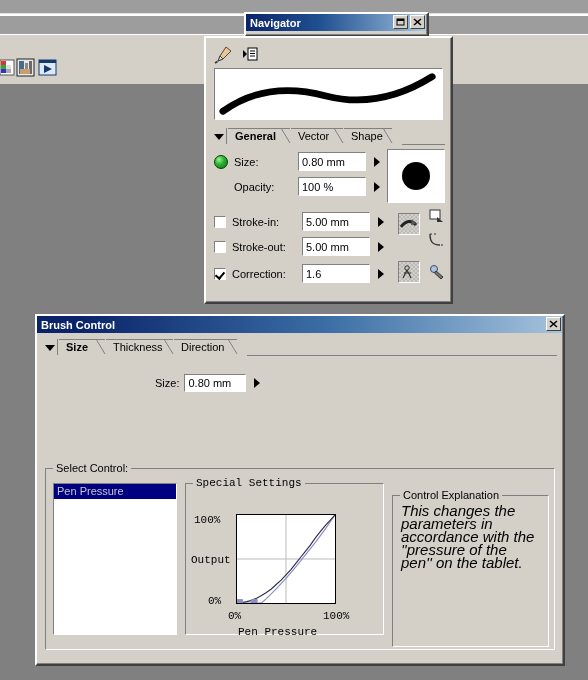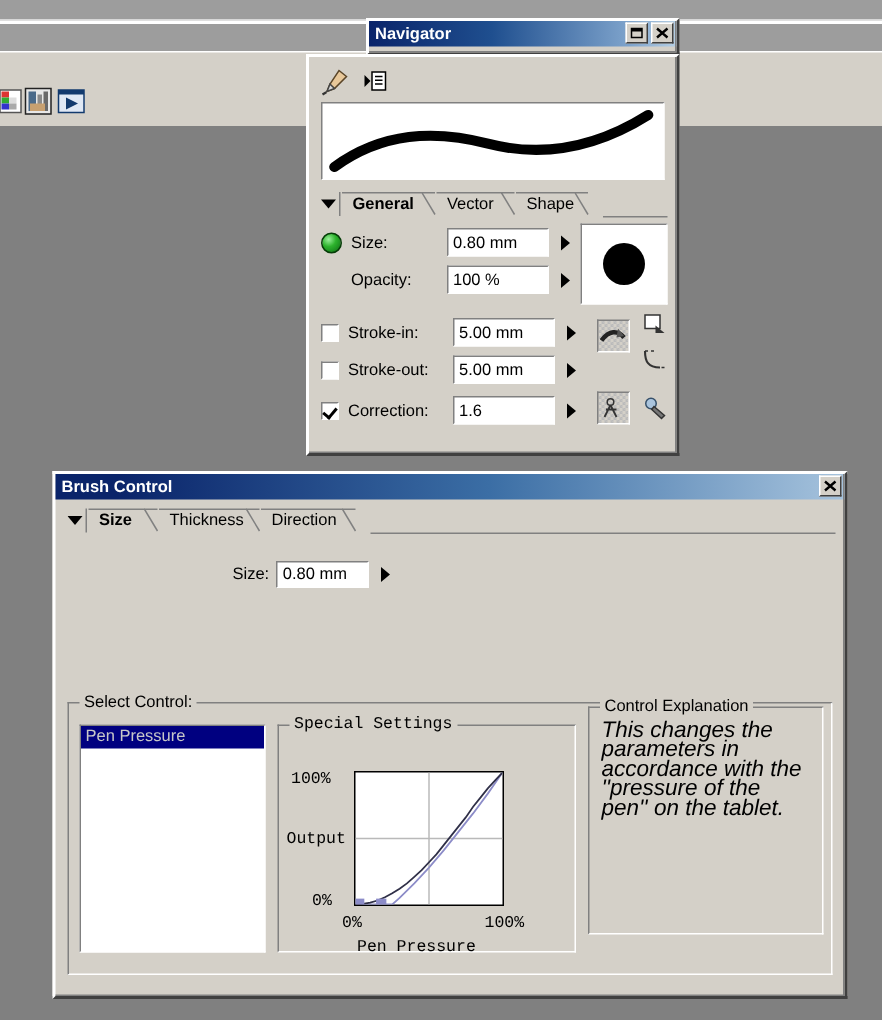--- a/index.html
+++ b/index.html
@@ -139,21 +139,21 @@
     border-right:1px solid #ffffff; border-bottom:1px solid #ffffff;
     background-color:#d4d0c8;
     background-image: linear-gradient(45deg,#bbb 25%,transparent 25%,transparent 75%,#bbb 75%),
                       linear-gradient(45deg,#bbb 25%,transparent 25%,transparent 75%,#bbb 75%);
     background-size: 4px 4px; background-position: 0 0, 2px 2px;
     display:flex;align-items:center;justify-content:center;
   }
   .ico-plain { width:22px;height:22px; display:flex;align-items:center;justify-content:center; }
 
   
-  #naviwin { left: 244px; top: 12px; width: 209px; height: 25px; }
+  #naviwin { left: 244px; top: 12px; width: 185px; height: 25px; }
 
   
   #brushwin { left: 35px; top: 314px; width: 530px; height: 352px; }
   .group {
     position:absolute;
     border: 1px solid #808080;
     border-right-color:#ffffff; border-bottom-color:#ffffff;
     box-sizing:border-box;
   }
   .group-label {
@@ -453,21 +453,21 @@
             <polyline id="series-input" fill="none" stroke-width="1.2" points="0.00,90.00 10.00,90.00 20.00,90.00 25.00,90.00 30.00,85.50 40.00,75.60 50.00,64.80 60.00,53.10 70.00,40.50 80.00,27.90 90.00,14.40 100.00,0.00" stroke="#8c8cc8"></polyline>
             <polyline id="series-response" fill="none" stroke-width="1.2" points="0.00,90.00 5.00,89.55 10.00,88.65 15.00,87.30 20.00,85.05 25.00,82.35 30.00,79.20 35.00,75.60 40.00,71.10 45.00,66.60 50.00,61.20 55.00,55.80 60.00,49.50 65.00,43.20 70.00,36.90 75.00,30.60 80.00,23.40 85.00,17.10 90.00,10.80 95.00,5.40 100.00,0.00" stroke="#303048"></polyline>
             <g id="markers">
                 <rect x="-1.00" y="86.00" width="7" height="4" fill="#8c8cc8"></rect>
                 <rect x="14.00" y="86.00" width="7" height="4" fill="#8c8cc8"></rect>
               </g>
           </svg>
         </div>
       </div>
 
-      <div class="group" style="left:346px; top:2px; width:157px; height:152px;">
+      <div class="group" style="left:346px; top:26px; width:157px; height:152px;">
         <span class="group-label">Control Explanation</span>
         <div class="expl-text" style="left:8px; top:8px; right:8px;">This changes the parameters in accordance with the ''pressure of the pen'' on the tablet.</div>
       </div>
     </div>
 
     <div class="win-inner-border"></div>
   </div>
 
 </div>
 

